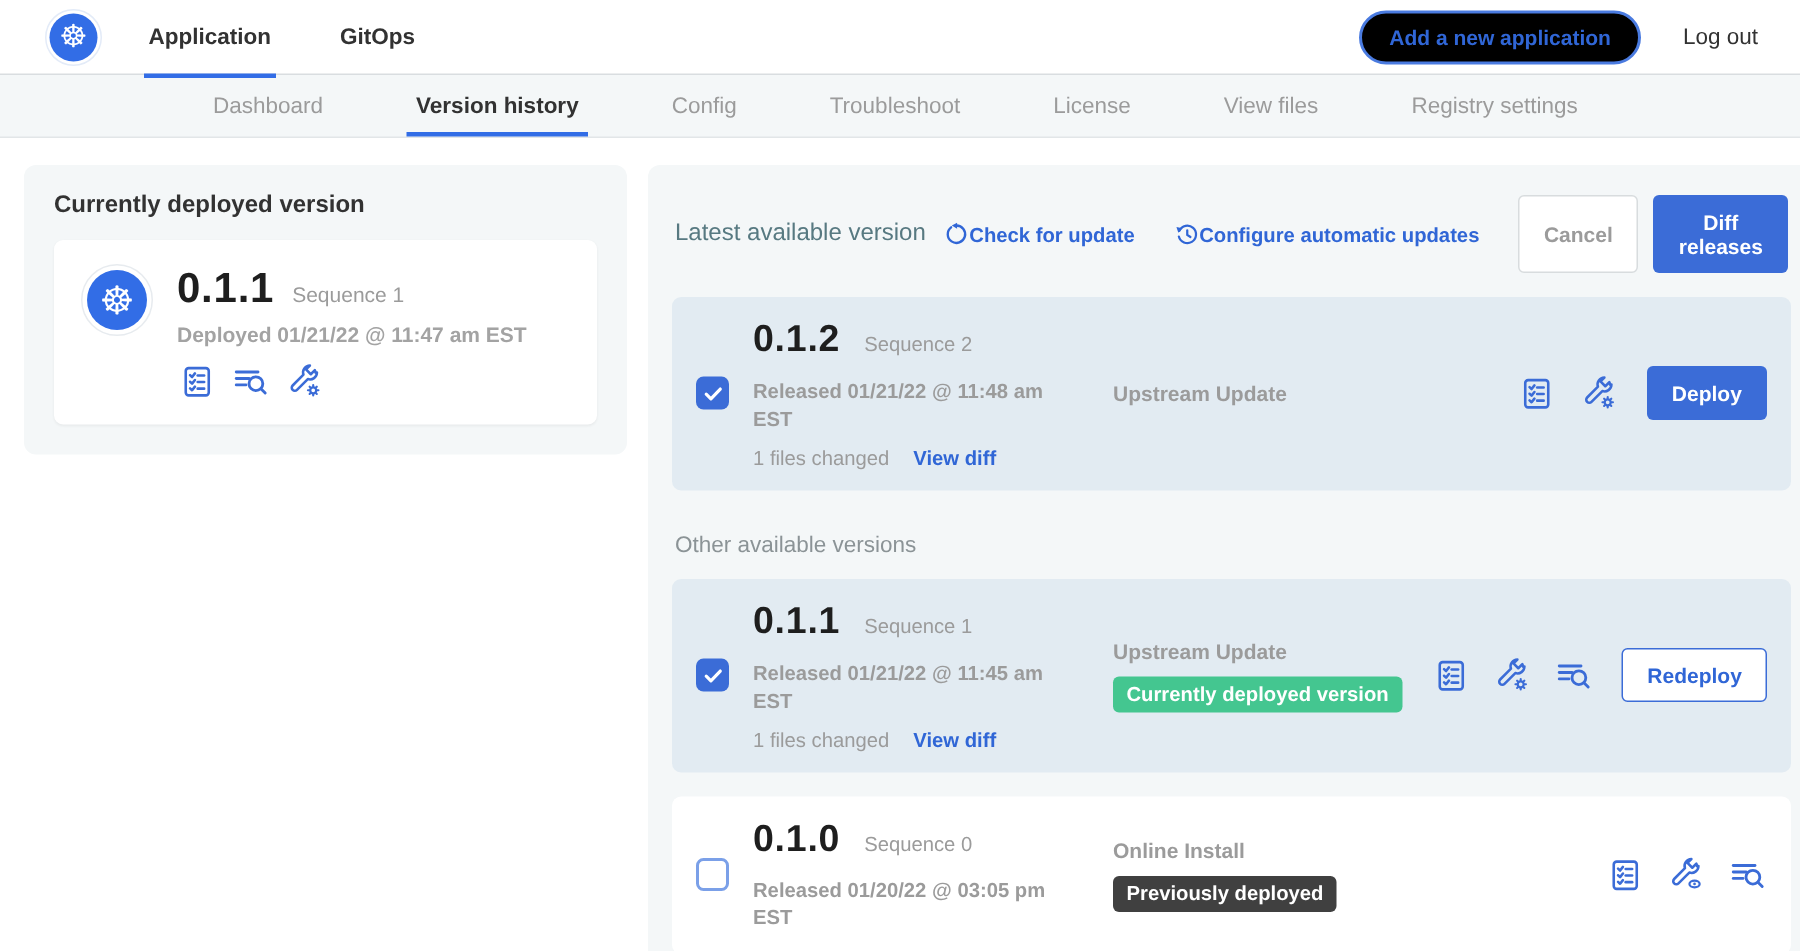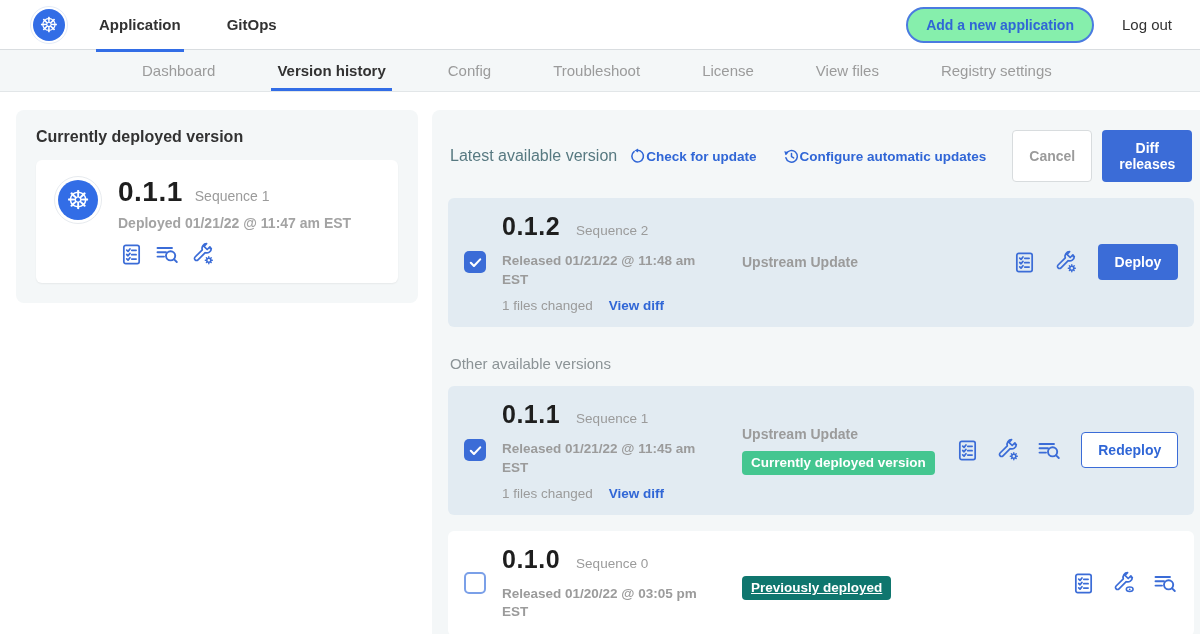--- a/index.html
+++ b/index.html
@@ -5,21 +5,21 @@
   * { margin:0; padding:0; box-sizing:border-box; }
   html,body { width:1200px; height:634px; background:#fff; font-family:"Liberation Sans","DejaVu Sans",sans-serif; overflow:hidden; }
 
   
   .topnav { height:50px; display:flex; align-items:center; padding:0 28px 0 30px; background:#fff; border-bottom:1px solid #d9dde0; }
   .logo-badge { width:38px; height:38px; border-radius:50%; background:#fff; border:1px solid #e3ebf8; display:flex; align-items:center; justify-content:center; margin-right:28px; flex-shrink:0; }
   .logo-inner { width:32px; height:32px; border-radius:50%; background:#326de6; color:#fff; display:flex; align-items:center; justify-content:center; font-size:21px; line-height:1; }
   .topnav-tab { height:54px; display:flex; align-items:center; padding:0 3px; margin-right:40px; font-size:15px; font-weight:700; color:#323232; position:relative; cursor:pointer; }
   .topnav-tab.active::after { content:""; position:absolute; left:0; right:0; bottom:0; height:3px; background:#326de6; }
   .topnav-spacer { flex:1; }
-  .add-app-btn { border:2px solid #4a7be0; background:#86efac; color:#3066d6; font-weight:700; font-size:14px; border-radius:20px; padding:8px 18px; margin-right:28px; cursor:pointer; font-family:inherit; }
+  .add-app-btn { border:2px solid #4a7be0; background:#000000; color:#3066d6; font-weight:700; font-size:14px; border-radius:20px; padding:8px 18px; margin-right:28px; cursor:pointer; font-family:inherit; }
   .logout { font-size:15px; color:#323232; cursor:pointer; }
 
   
   .subnav { height:42px; background:#f4f7f8; border-bottom:1px solid #e2e6e8; display:flex; align-items:stretch; padding-left:140px; gap:58px; }
   .subnav-tab { display:flex; align-items:center; font-size:15px; color:#9b9b9b; position:relative; padding:0 2px; cursor:pointer; white-space:nowrap; }
   .subnav-tab.active { color:#323232; font-weight:700; }
   .subnav-tab.active::after { content:""; position:absolute; left:-4px; right:-4px; bottom:0; height:3px; background:#326de6; }
 
   
   .content { display:flex; gap:14px; padding:18px 16px; align-items:flex-start; }
@@ -57,21 +57,21 @@
   .vnum { font-size:25px; font-weight:800; color:#1e1e1e; letter-spacing:.5px; }
   .vseq { font-size:13.5px; color:#9b9b9b; }
   .vreleased { margin-top:11px; font-size:13.5px; font-weight:700; color:#9b9b9b; max-width:200px; line-height:1.4; }
   .vfiles { margin-top:8px; font-size:13.5px; color:#9b9b9b; display:flex; gap:16px; align-items:baseline; }
   .view-diff { color:#3066d6; font-weight:700; cursor:pointer; }
 
   .version-mid { flex:1; padding-left:22px; }
   .vsource { font-size:14px; font-weight:700; color:#9b9b9b; }
   .vbadge { display:inline-block; margin-top:9px; padding:4px 9px 5px; border-radius:4px; color:#fff; font-size:13.5px; font-weight:700; }
   .badge-green { background:#44c690; }
-  .badge-gray  { background:#0f766e;text-decoration:underline; }
+  .badge-gray  { background:#404040; }
 
   .row-actions { display:flex; align-items:center; gap:15px; color:#3b6cd7; flex-shrink:0; }
   .icon-btn { width:26px; height:26px; display:flex; align-items:center; justify-content:center; cursor:pointer; color:#3b6cd7; }
   .row-actions .btn { margin-left:4px; }
 
   .other-label { margin:28px 2px 14px; font-size:15px; color:#8b9396; }
   .gap16 { height:16px; }
   svg { display:block; }
 </style>
 </head>
@@ -300,20 +300,21 @@
     <div class="version-row row-plain">
       <div class="checkbox unchecked"></div>
       <div class="version-info">
         <div class="vline1">
           <span class="vnum">0.1.0</span>
           <span class="vseq">Sequence 0</span>
         </div>
         <div class="vreleased">Released 01/20/22 @ 03:05 pm EST</div>
       </div>
       <div class="version-mid">
+        <div class="vsource">Online Install</div>
         <div class="vbadge badge-gray">Previously deployed</div>
       </div>
       <div class="row-actions">
         <span class="icon-btn">
           <svg width="23" height="23" viewBox="0 0 24 24" fill="none" stroke="currentColor" stroke-width="1.8" stroke-linecap="round" stroke-linejoin="round">
               <rect x="4" y="2.5" width="16" height="19" rx="2"></rect>
               <path d="M7 7.4l1.4 1.3 2-2.5"></path>
               <line x1="12.3" y1="7.6" x2="16.8" y2="7.6"></line>
               <path d="M7 12l1.4 1.3 2-2.5"></path>
               <line x1="12.3" y1="12.2" x2="16.8" y2="12.2"></line>

